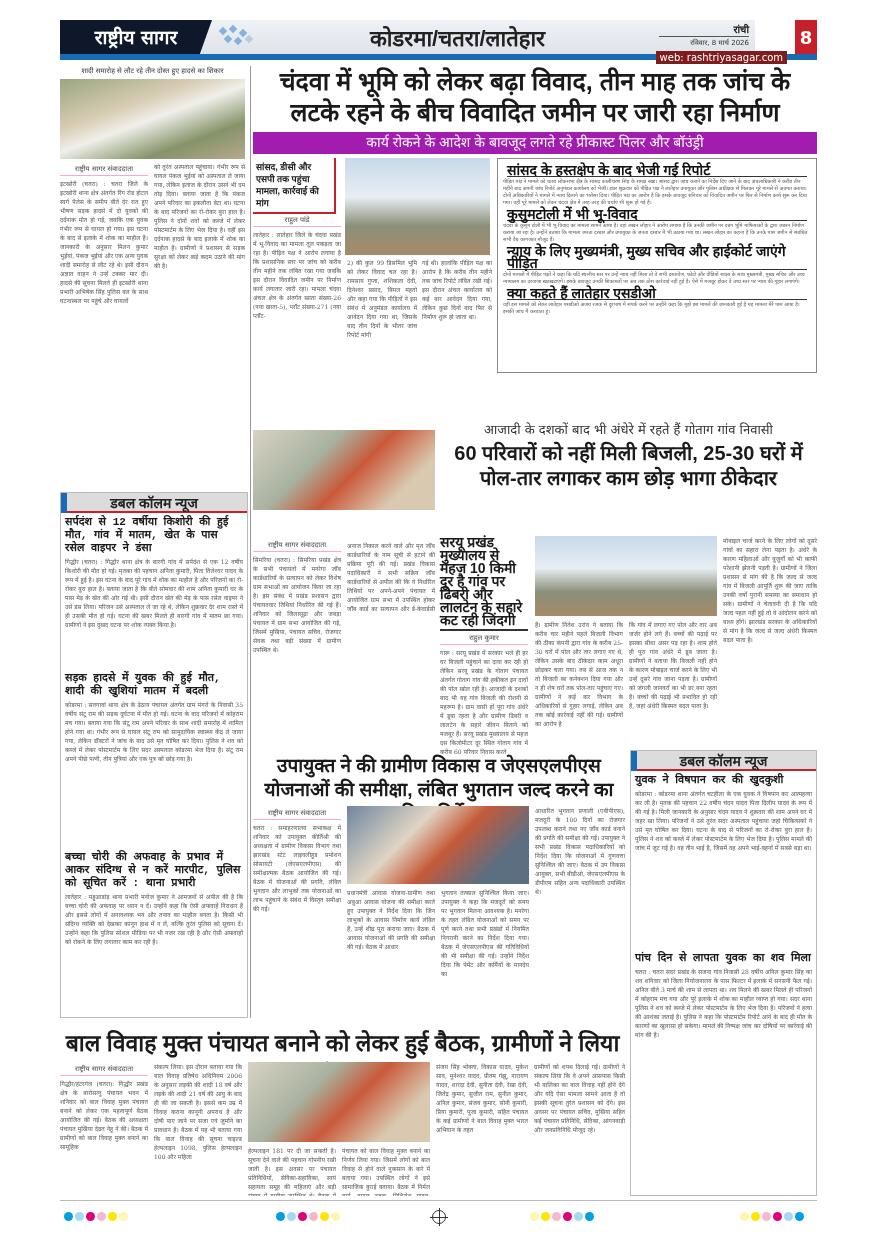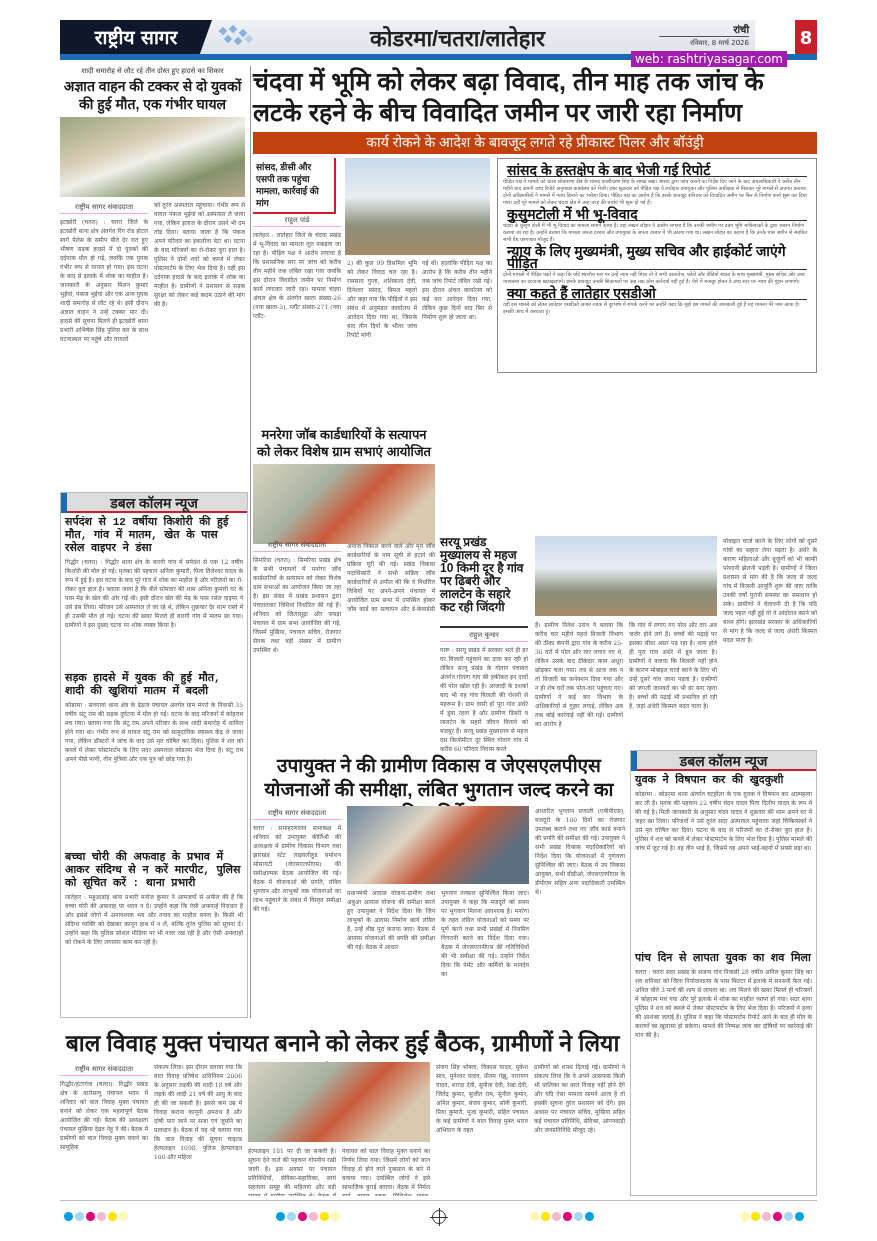--- a/index.html
+++ b/index.html
@@ -12,41 +12,41 @@
   .masthead { position: absolute; left: 0; top: 0; width: 757px; height: 40px; }
   .mast-left { position: absolute; left: 0; top: 0; width: 152px; height: 34px; background: #0f172a; color: #fff; font-family: "DejaVu Serif", serif; font-weight: bold; font-size: 19px; display: flex; align-items: center; justify-content: center; clip-path: polygon(0 0, 100% 0, 92% 100%, 0 100%); }
   .mast-mid { position: absolute; left: 140px; top: 0; width: 555px; height: 34px; background: linear-gradient(#eef1f5, #dfe4ea); }
   .mast-dots { position: absolute; left: 16px; top: 6px; width: 40px; height: 22px; }
   .mast-dots span { position: absolute; width: 6px; height: 6px; background: #6fa1d8; transform: rotate(45deg); opacity: .8; }
   .mast-title { position: absolute; left: 60px; right: 100px; top: 0; height: 34px; font-family: "Liberation Sans", sans-serif; font-weight: bold; font-size: 22px; color: #222; display: flex; align-items: center; justify-content: center; }
   .mast-city { position: absolute; right: 6px; top: 2px; width: 90px; text-align: right; font-size: 10px; font-weight: bold; color: #222; border-bottom: 1px solid #555; }
   .mast-date { position: absolute; right: 6px; top: 18px; width: 90px; text-align: right; font-size: 7px; color: #333; }
   .mast-page { position: absolute; right: 0; top: 0; width: 22px; height: 34px; background: #c8202a; color: #fff; font-weight: bold; font-size: 18px; display: flex; align-items: center; justify-content: center; }
   .mast-bar { position: absolute; left: 0; top: 34px; width: 757px; height: 6px; background: #1a6bb5; }
-  .mast-web { position: absolute; right: 30px; top: 31px; background: #a21caf; color: #fff; font-size: 12px; padding: 1px 4px; }
+  .mast-web { position: absolute; right: 30px; top: 31px; background: #7f1d1d; color: #fff; font-size: 10px; padding: 1px 4px; }
 
   
   .body-text { font-family: "DejaVu Serif", serif; font-size: 6px; line-height: 9px; color: #555; text-align: justify; }
   .byline { font-family: "DejaVu Sans", sans-serif; font-size: 7px; color: #444; text-align: center; border-bottom: 1px solid #f9a8d4; padding: 2px 0; }
   .hl { font-family: "Liberation Sans", sans-serif; font-weight: bold; color: #1a1a1a; }
   .photo { background: linear-gradient(135deg, #8fa07a, #c9b79a 40%, #6c7b5a 70%, #b5a08a); }
   .photo.indoor { background: linear-gradient(135deg, #d8d2c4, #a8b2a0 35%, #c95a3a 55%, #d9c9b0 80%); }
   .photo.sky { background: linear-gradient(180deg, #c7d9ea 0%, #e8eef3 40%, #8b8f7a 70%, #a58b6a 100%); }
   .photo.meeting { background: linear-gradient(135deg, #6f86a0, #e0d5c4 35%, #c45a3a 55%, #5c6f80 80%); }
   .photo.people { background: linear-gradient(160deg, #9aa57f, #d9cdb5 35%, #f0f0ea 50%, #85936a 75%, #b8a98d); }
 
   .rule-v { position: absolute; width: 1px; background: #999; }
 
   
   .dbl-box { position: absolute; border: 1px solid #bbb; }
   .dbl-head { height: 20px; background: #dcdcdc; position: relative; border-bottom: 2px solid #c8202a; font-family: "Liberation Sans", sans-serif; font-weight: bold; font-size: 14px; text-align: center; line-height: 20px; color: #222; }
   .dbl-head::before { content: ""; position: absolute; left: 0; top: 0; width: 6px; height: 20px; background: #1a6bb5; }
   .sub-hl { font-family: Liberation Mono, monospace; font-weight: bold; font-size: 11px; line-height: 13px; color: #1a1a1a; padding: 3px 4px 2px; }
 
-  .red-banner { position: absolute; background: #c2410c; color: #fff; font-family: "Liberation Sans", sans-serif; font-size: 14px; text-align: center; line-height: 20px; }
+  .red-banner { position: absolute; background: #a21caf; color: #fff; font-family: "Liberation Sans", sans-serif; font-size: 14px; text-align: center; line-height: 20px; }
 
   .report-box { position: absolute; border: 1px solid #888; padding: 3px 5px; }
   .report-box h4 { font-family: "Liberation Sans", sans-serif; font-weight: bold; font-size: 14px; color: #111; border-bottom: 1px solid #333; margin: 2px 4px 1px; line-height: 12px; }
   .report-box p { font-family: "DejaVu Sans", sans-serif; font-size: 5px; line-height: 7px; color: #555; }
 
   .reg { position: absolute; top: 1212px; display: flex; gap: 2px; }
   .reg span { width: 9px; height: 9px; border-radius: 50%; display: inline-block; }
   .crosshair { position: absolute; left: 432px; top: 1210px; width: 14px; height: 14px; border: 1px solid #333; border-radius: 50%; }
   .crosshair::before, .crosshair::after { content: ""; position: absolute; background: #333; }
   .crosshair::before { left: 6px; top: -3px; width: 1px; height: 18px; }
@@ -72,37 +72,36 @@
       <div class="mast-date">रविवार, 8 मार्च 2026</div>
     </div>
     <div class="mast-left">राष्ट्रीय सागर</div>
     <div class="mast-page">8</div>
     <div class="mast-bar"></div>
     <div class="mast-web">web: rashtriyasagar.com</div>
   </div>
 
   <div style="position:absolute;left:0;top:46px;width:185px;">
     <div style="font-size:7px;color:#333;text-align:center;">शादी समारोह से लौट रहे तीन दोस्त हुए हादसे का शिकार</div>
-    <div class="hl" style="font-size:14px;line-height:18px;text-align:center;margin-top:2px;">अज्ञात वाहन की टक्कर से दो युवकों की हुई मौत, एक गंभीर घायल</div>
     <div class="photo people" style="height:80px;margin-top:4px;"></div>
     <div style="display:flex;gap:6px;margin-top:3px;">
       <div style="width:88px;">
         <div class="byline">राष्ट्रीय सागर संवाददाता</div>
         <div class="body-text" style="margin-top:3px;height:243px;overflow:hidden;">इटखोरी (चतरा) : चतरा जिले के इटखोरी थाना क्षेत्र अंतर्गत रिंग रोड होटल स्वर्ग पैलेस के समीप बीते देर रात हुए भीषण सड़क हादसे में दो युवकों की दर्दनाक मौत हो गई, जबकि एक युवक गंभीर रूप से घायल हो गया। इस घटना के बाद से इलाके में शोक का माहौल है। जानकारी के अनुसार मिलन कुमार भुईयां, पंकज भुईयां और एक अन्य युवक शादी समारोह से लौट रहे थे। इसी दौरान अज्ञात वाहन ने उन्हें टक्कर मार दी। हादसे की सूचना मिलते ही इटखोरी थाना प्रभारी अभिषेक सिंह पुलिस बल के साथ घटनास्थल पर पहुंचे और घायलों</div>
       </div>
       <div style="width:91px;">
         <div class="body-text" style="height:263px;overflow:hidden;">को तुरंत अस्पताल पहुंचाया। गंभीर रूप से घायल पंकज भुईयां को अस्पताल ले जाया गया, लेकिन इलाज के दौरान उसने भी दम तोड़ दिया। बताया जाता है कि पंकज अपने परिवार का इकलौता बेटा था। घटना के बाद परिजनों का रो-रोकर बुरा हाल है। पुलिस ने दोनों शवों को कब्जे में लेकर पोस्टमार्टम के लिए भेज दिया है। वहीं इस दर्दनाक हादसे के बाद इलाके में शोक का माहौल है। ग्रामीणों ने प्रशासन से सड़क सुरक्षा को लेकर कड़े कदम उठाने की मांग की है।</div>
       </div>
     </div>
   </div>
 
   <div class="rule-v" style="left:190px;top:46px;height:440px;"></div>
 
   <div style="position:absolute;left:193px;top:46px;width:564px;">
-    <div class="hl" style="font-size:25px;line-height:31px;text-align:left;">चंदवा में भूमि को लेकर बढ़ा विवाद, तीन माह तक जांच के लटके रहने के बीच विवादित जमीन पर जारी रहा निर्माण</div>
+    <div class="hl" style="font-size:25px;line-height:31px;text-align:center;">चंदवा में भूमि को लेकर बढ़ा विवाद, तीन माह तक जांच के लटके रहने के बीच विवादित जमीन पर जारी रहा निर्माण</div>
   </div>
   <div class="red-banner" style="left:193px;top:112px;width:564px;height:22px;">कार्य रोकने के आदेश के बावजूद लगते रहे प्रीकास्ट पिलर और बॉउंड्री</div>
 
   <div style="position:absolute;left:193px;top:138px;width:83px;border:2px solid #c8202a;border-left:none;border-top:none;padding:3px;">
     <div class="hl" style="font-size:9px;line-height:12px;">सांसद, डीसी और एसपी तक पहुंचा मामला, कार्रवाई की मांग</div>
   </div>
   <div class="photo sky" style="position:absolute;left:285px;top:138px;width:145px;height:97px;"></div>
 
   <div style="position:absolute;left:193px;top:193px;width:88px;">
     <div class="byline">राहुल पांडे</div>
@@ -128,33 +127,36 @@
     <div class="body-text" style="padding:0 4px;height:112px;overflow:hidden;">गिद्धौर (चतरा) : गिद्धौर थाना क्षेत्र के बारगी गांव में सर्पदंश से एक 12 वर्षीय किशोरी की मौत हो गई। मृतका की पहचान अनिता कुमारी, पिता तिलेश्वर यादव के रूप में हुई है। इस घटना के बाद पूरे गांव में शोक का माहौल है और परिजनों का रो-रोकर बुरा हाल है। बताया जाता है कि बीते सोमवार की शाम अनिता कुमारी घर के पास मेड़ के खेत की ओर गई थी। इसी दौरान खेत की मेड़ के पास रसेल वाइपर ने उसे डंस लिया। परिजन उसे अस्पताल ले जा रहे थे, लेकिन शुक्रवार देर शाम रास्ते में ही उसकी मौत हो गई। घटना की खबर मिलते ही बारगी गांव में मातम छा गया। ग्रामीणों ने इस दुखद घटना पर शोक व्यक्त किया है।</div>
     <div class="sub-hl">सड़क हादसे में युवक की हुई मौत, शादी की खुशियां मातम में बदली</div>
     <div class="body-text" style="padding:0 4px;height:148px;overflow:hidden;">कोडरमा : सतगावां थाना क्षेत्र के ढेठाय पंचायत अंतर्गत ग्राम मंगरो के निवासी 35 वर्षीय संटू राम की सड़क दुर्घटना में मौत हो गई। घटना के बाद परिजनों में कोहराम मच गया। बताया गया कि संटू राम अपने परिवार के साथ शादी समारोह में शामिल होने गया था। गंभीर रूप से घायल संटू राम को सामुदायिक स्वास्थ्य केंद्र ले जाया गया, लेकिन डॉक्टरों ने जांच के बाद उसे मृत घोषित कर दिया। पुलिस ने शव को कब्जे में लेकर पोस्टमार्टम के लिए सदर अस्पताल कोडरमा भेज दिया है। संटू राम अपने पीछे पत्नी, तीन पुत्रियां और एक पुत्र को छोड़ गया है।</div>
     <div class="sub-hl">बच्चा चोरी की अफवाह के प्रभाव में आकर संदिग्ध से न करें मारपीट, पुलिस को सूचित करें : थाना प्रभारी</div>
     <div class="body-text" style="padding:0 4px;height:110px;overflow:hidden;">लातेहार : महुआडांड़ थाना प्रभारी मनोज कुमार ने आमजनों से अपील की है कि बच्चा चोरी की अफवाह पर ध्यान न दें। उन्होंने कहा कि ऐसी अफवाहें निराधार हैं और इससे लोगों में अनावश्यक भय और तनाव का माहौल बनता है। किसी भी संदिग्ध व्यक्ति को देखकर कानून हाथ में न लें, बल्कि तुरंत पुलिस को सूचना दें। उन्होंने कहा कि पुलिस सोशल मीडिया पर भी नजर रख रही है और ऐसी अफवाहों को रोकने के लिए लगातार काम कर रही है।</div>
   </div>
 
   <div class="rule-v" style="left:190px;top:472px;height:526px;"></div>
 
   <div style="position:absolute;left:193px;top:406px;width:182px;">
-    <div class="hl" style="font-size:13px;line-height:17px;text-align:center;">मनरेगा जॉब कार्डधारियों के सत्यापन को लेकर विशेष ग्राम सभाएं आयोजित</div>
     <div class="photo indoor" style="height:80px;margin-top:4px;"></div>
   </div>
   <div style="position:absolute;left:193px;top:518px;width:88px;">
     <div class="byline">राष्ट्रीय सागर संवाददाता</div>
     <div class="body-text" style="margin-top:3px;height:110px;overflow:hidden;">सिमरिया (चतरा) : सिमरिया प्रखंड क्षेत्र के सभी पंचायतों में मनरेगा जॉब कार्डधारियों के सत्यापन को लेकर विशेष ग्राम सभाओं का आयोजन किया जा रहा है। इस संबंध में प्रखंड प्रशासन द्वारा पंचायतवार तिथियां निर्धारित की गई हैं। शनिवार को जिलासूढ़ा और जबड़ा पंचायत में ग्राम सभा आयोजित की गई, जिसमें मुखिया, पंचायत सचिव, रोजगार सेवक तथा बड़ी संख्या में ग्रामीण उपस्थित थे।</div>
   </div>
   <div style="position:absolute;left:287px;top:518px;width:88px;">
     <div class="body-text" style="margin-top:3px;height:70px;overflow:hidden;">अनाज निकाल करने वाले और मृत जॉब कार्डधारियों के नाम सूची से हटाने की प्रक्रिया पूरी की गई। प्रखंड विकास पदाधिकारी ने सभी सक्रिय जॉब कार्डधारियों से अपील की कि वे निर्धारित तिथियों पर अपने-अपने पंचायत में आयोजित ग्राम सभा में उपस्थित होकर जॉब कार्ड का सत्यापन और ई-केवाईसी अवश्य कराएं, ताकि मनरेगा योजनाओं का लाभ पात्र लोगों तक पारदर्शी तरीके से पहुंच सके।</div>
   </div>
 
+  <div style="position:absolute;left:380px;top:400px;width:377px;">
+    <div style="font-family:'DejaVu Sans',sans-serif;font-size:13px;color:#333;text-align:center;">आजादी के दशकों बाद भी अंधेरे में रहते हैं गोताग गांव निवासी</div>
+    <div class="hl" style="font-size:20px;line-height:25px;text-align:center;margin-top:3px;">60 परिवारों को नहीं मिली बिजली, 25-30 घरों में पोल-तार लगाकर काम छोड़ भागा ठीकेदार</div>
+  </div>
   <div style="position:absolute;left:380px;top:516px;width:88px;">
-    <div class="hl" style="font-size:12px;line-height:13px;border-bottom:2px solid #333;padding-bottom:12px;">सरयू प्रखंड मुख्यालय से महज 10 किमी दूर है गांव पर ढिबरी और लालटेन के सहारे कट रही जिंदगी</div>
+    <div class="hl" style="font-size:14px;line-height:13px;border-bottom:2px solid #333;padding-bottom:2px;">सरयू प्रखंड मुख्यालय से महज 10 किमी दूर है गांव पर ढिबरी और लालटेन के सहारे कट रही जिंदगी</div>
     <div class="byline">राहुल कुमार</div>
     <div class="body-text" style="margin-top:3px;height:120px;overflow:hidden;">गारू : सरयू प्रखंड में सरकार भले ही हर घर बिजली पहुंचाने का दावा कर रही हो लेकिन सरयू प्रखंड के गोताग पंचायत अंतर्गत गोताग गांव की हकीकत इन दावों की पोल खोल रही है। आजादी के दशकों बाद भी यह गांव बिजली की रोशनी से महरूम है। ग्राम वासी हों पूरा गांव अंधेरे में डूबा रहता है और ग्रामीण ढिबरी व लालटेन के सहारे जीवन बिताने को मजबूर हैं। सरयू प्रखंड मुख्यालय से महज दस किलोमीटर दूर स्थित गोताग गांव में करीब 60 परिवार निवास करते</div>
   </div>
   <div class="photo sky" style="position:absolute;left:475px;top:516px;width:182px;height:80px;"></div>
   <div class="body-text" style="position:absolute;left:475px;top:600px;width:88px;height:125px;overflow:hidden;">हैं। ग्रामीण नितेश उरांव ने बताया कि करीब चार महीने पहले बिजली विभाग की ठीका कंपनी द्वारा गांव के करीब 25-30 घरों में पोल और तार लगाए गए थे, लेकिन उसके बाद ठीकेदार काम अधूरा छोड़कर चला गया। तब से आज तक न तो बिजली का कनेक्शन दिया गया और न ही शेष घरों तक पोल-तार पहुंचाए गए। ग्रामीणों ने कई बार विभाग के अधिकारियों से गुहार लगाई, लेकिन अब तक कोई कार्रवाई नहीं की गई। ग्रामीणों का आरोप है</div>
   <div class="body-text" style="position:absolute;left:569px;top:600px;width:88px;height:125px;overflow:hidden;">कि गांव में लगाए गए पोल और तार अब जर्जर होने लगे हैं। बच्चों की पढ़ाई पर इसका सीधा असर पड़ रहा है। शाम होते ही पूरा गांव अंधेरे में डूब जाता है। ग्रामीणों ने बताया कि बिजली नहीं होने के कारण मोबाइल चार्ज करने के लिए भी उन्हें दूसरे गांव जाना पड़ता है। ग्रामीणों को जंगली जानवरों का भी डर बना रहता है। बच्चों की पढ़ाई भी प्रभावित हो रही है, जहां अंधेरी किस्मत बदल पाता है।</div>
   <div class="body-text" style="position:absolute;left:663px;top:516px;width:94px;height:210px;overflow:hidden;">मोबाइल चार्ज करने के लिए लोगों को दूसरे गांवों का सहारा लेना पड़ता है। अंधेरे के कारण महिलाओं और बुजुर्गों को भी काफी परेशानी झेलनी पड़ती है। ग्रामीणों ने जिला प्रशासन से मांग की है कि जल्द से जल्द गांव में बिजली आपूर्ति शुरू की जाए ताकि उनकी वर्षों पुरानी समस्या का समाधान हो सके। ग्रामीणों ने चेतावनी दी है कि यदि जल्द पहल नहीं हुई तो वे आंदोलन करने को बाध्य होंगे। झारखंड सरकार के अधिकारियों से मांग है कि जल्द से जल्द अंधेरी किस्मत बदल पाता है।</div>
 
   <div class="dbl-box" style="left:570px;top:730px;width:187px;height:446px;overflow:hidden;">
     <div class="dbl-head">डबल कॉलम न्यूज</div>

